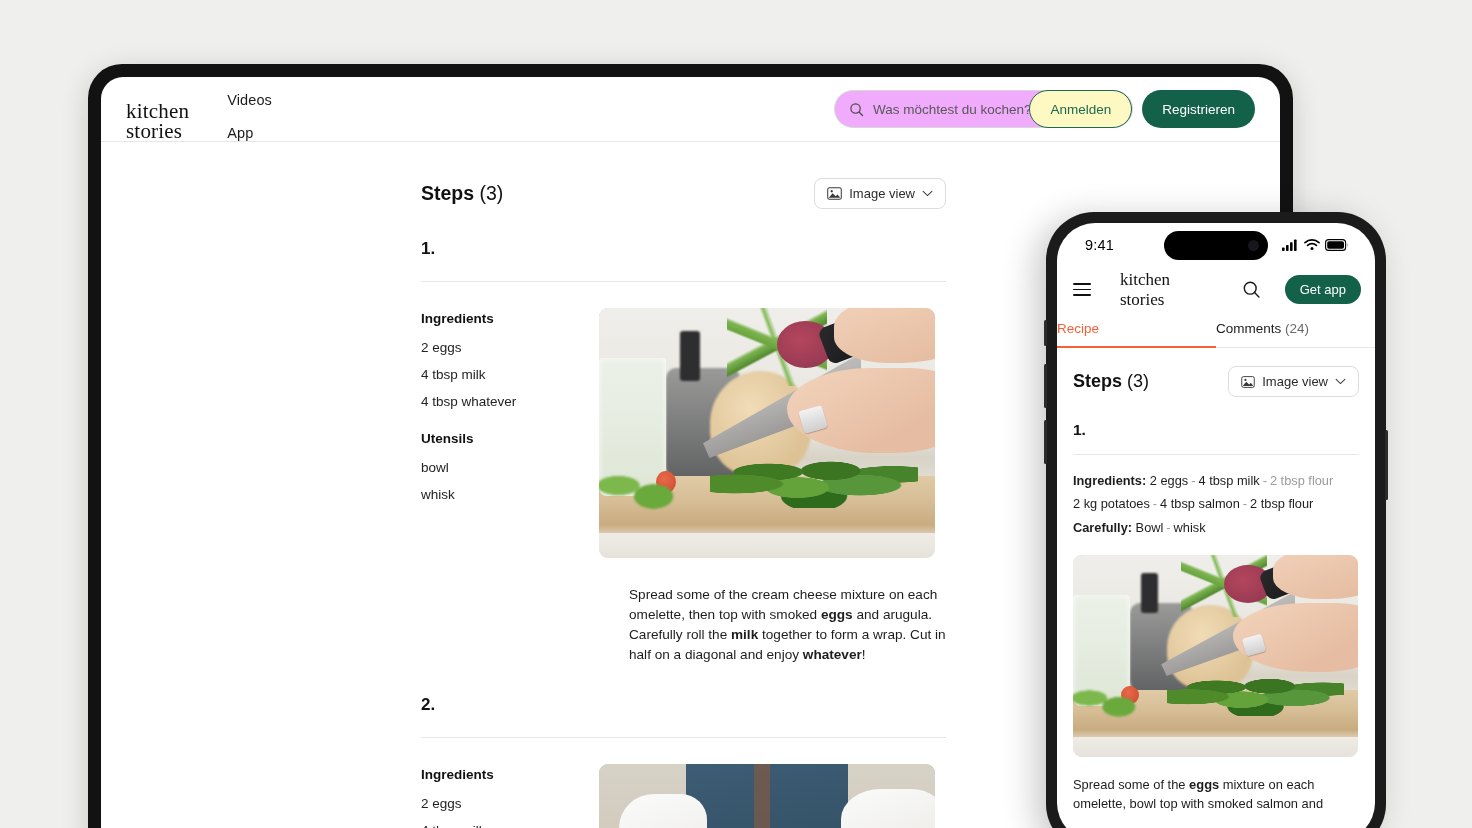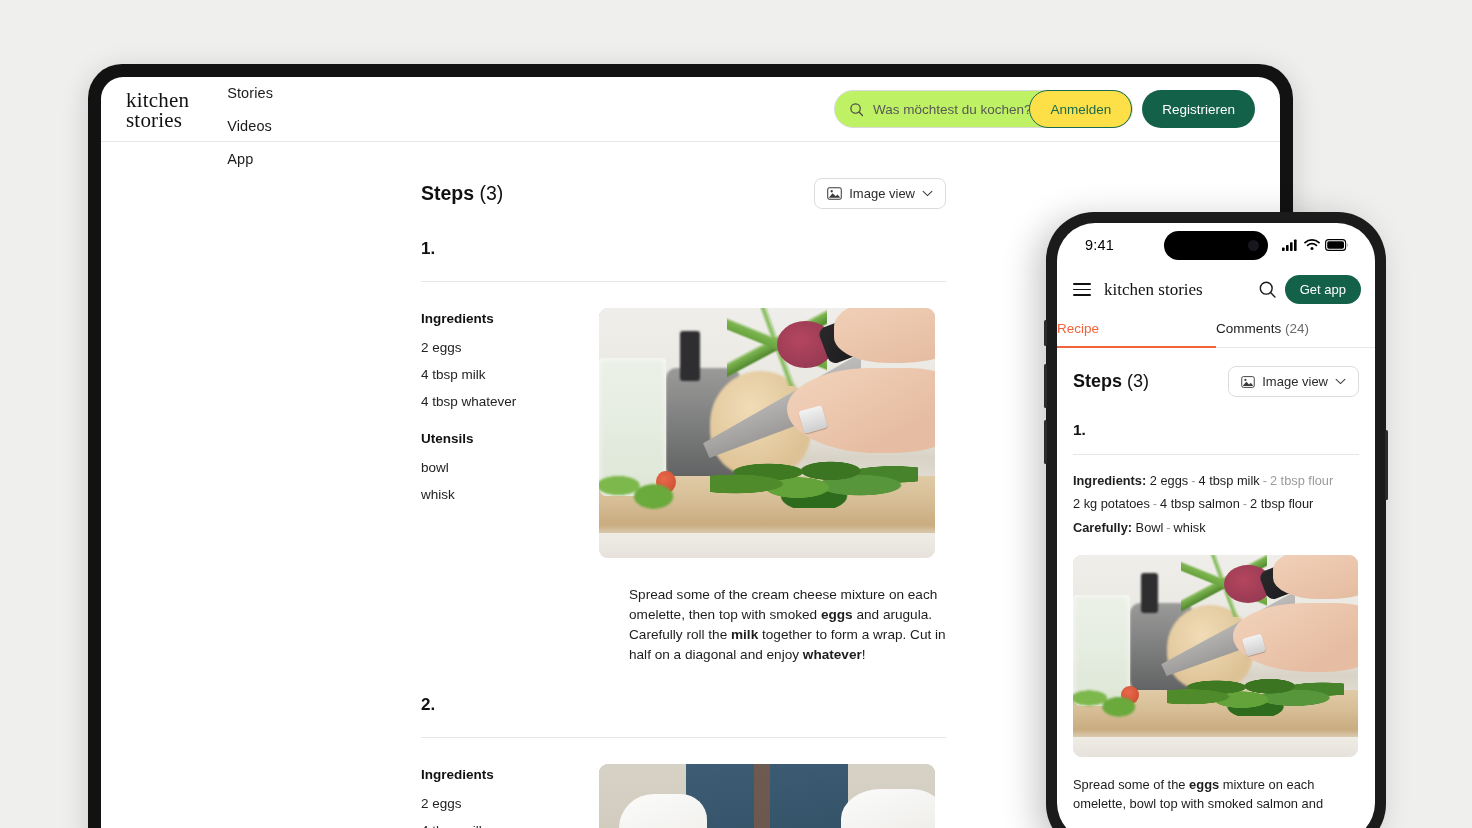--- a/index.html
+++ b/index.html
@@ -25,51 +25,51 @@
     background: #fff;
     border-radius: 22px;
     overflow: hidden;
     position: relative;
   }
 
   
   .dt-header {
     height: 65px;
     border-bottom: 1px solid #e7e7e7;
-    display: flex; align-items: center;
+    display: flex; align-items: flex-end;
     padding: 0 28px 0 25px;
     position: relative;
   }
   .dt-logo {
     font-family: "Liberation Serif", serif;
     font-size: 21px; line-height: 20px;
     letter-spacing: .2px; color: #111;
     margin-right: 38px; padding-top: 2px;
   }
   .dt-nav { display: flex; gap: 17px; flex-direction: column; }
   .dt-nav a {
     font-size: 14.5px; color: #1b1b1b; text-decoration: none;
     letter-spacing: .1px;
   }
   .dt-search {
     position: absolute; left: 733px; top: 13px;
     width: 299px; height: 38px;
     border: 1px solid #d9d9d9; border-radius: 19px;
     display: flex; align-items: center; gap: 9px;
-    padding: 0 14px; background: #bef264;
+    padding: 0 14px; background: #f0abfc;
   }
   .dt-search .ph { font-size: 13.5px; color: #585858; }
   .dt-actions {
     position: absolute; right: 25px; top: 13px;
     display: flex; align-items: center; gap: 10px;
   }
   .btn-outline {
     height: 38px; padding: 0 20px;
     border: 1.4px solid #1a6b4f; border-radius: 19px;
-    color: #1a6b4f; background: #fde047;
+    color: #1a6b4f; background: #fef9c3;
     font-size: 13.5px; display: flex; align-items: center;
     font-family: inherit; cursor: pointer;
   }
   .btn-solid {
     height: 38px; padding: 0 20px;
     border: none; border-radius: 19px;
     background: #14614a; color: #fff;
     font-size: 13.5px; display: flex; align-items: center;
     font-family: inherit; cursor: pointer;
   }
@@ -142,21 +142,21 @@
     padding-right: 9px;
   }
   .island .cam {
     width: 11px; height: 11px; border-radius: 50%;
     background: #16161c;
   }
   .sysicons { display: flex; align-items: center; gap: 5px; }
 
   .ph-header {
     height: 45px; display: flex; align-items: center;
-    padding: 0 14px 0 16px; gap: 8px;
+    padding: 0 14px 0 16px; gap: 24px;
   }
   .burger { width: 18px; display: flex; flex-direction: column; gap: 4px; }
   .burger i { display: block; height: 1.6px; background: #111; border-radius: 1px; }
   .ph-logo {
     font-family: "Liberation Serif", serif;
     font-size: 17px; color: #111; flex: 1; margin-left: 5px;
   }
   .getapp {
     background: #14614a; color: #fff; border: none;
     height: 29px; padding: 0 15px; border-radius: 15px;

